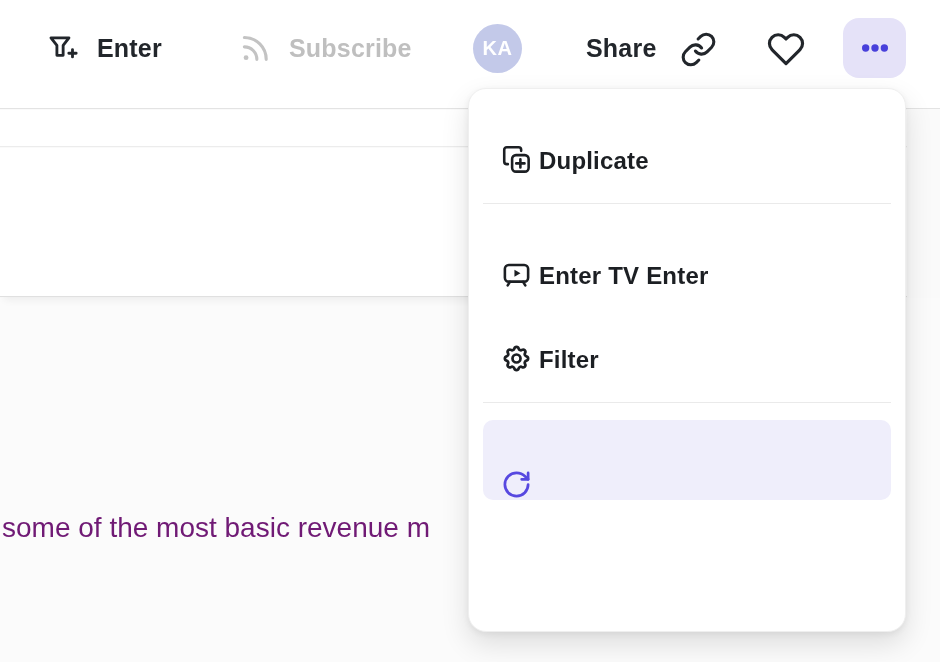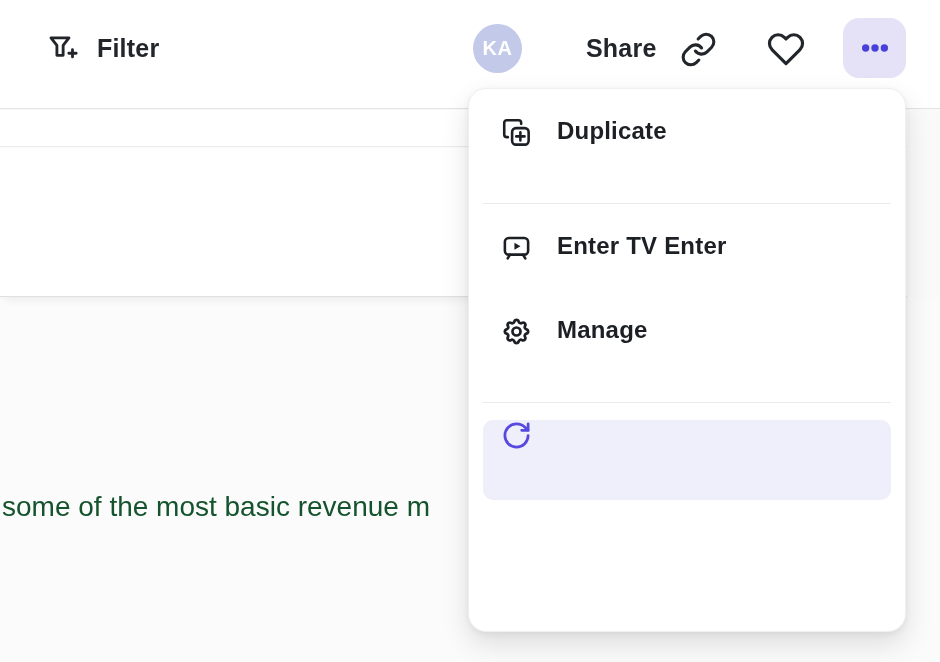--- a/index.html
+++ b/index.html
@@ -50,37 +50,37 @@
   .card {
     position: absolute; left: 0; top: 148px; width: 907px; height: 149px;
     background: #FFFFFF; border-bottom: 1px solid #E0E0E0;
     box-shadow: 0 7px 8px -4px rgba(0,0,0,0.06); z-index: 1;
   }
   .lower {
     position: absolute; left: 0; top: 298px; width: 940px; height: 364px;
     background: #FBFBFB; z-index: 0;
   }
   .paragraph {
-    position: absolute; left: 2px; top: 491px; white-space: nowrap;
-    font-size: 28px; font-weight: 400; color: #14532d; z-index: 1;
+    position: absolute; left: 2px; top: 512px; white-space: nowrap;
+    font-size: 28px; font-weight: 400; color: #701a75; z-index: 1;
   }
 
   
   .menu {
     position: absolute; left: 468px; top: 88px; width: 438px; height: 544px;
     background: #FFFFFF; border-radius: 18px; z-index: 5;
     border: 1px solid #EFEFEF;
     box-shadow: 0 12px 28px rgba(0,0,0,0.12), 0 2px 6px rgba(0,0,0,0.06);
     overflow: hidden;
   }
   .menu-section { margin: 0 14px; padding: 28px 0; border-bottom: 1px solid #EAEAEA; }
   .menu-section:last-child { border-bottom: none; padding: 17px 0; }
   .menu-row {
-    display: flex; align-items: flex-start; height: 58px; padding: 0 18px;
-    gap: 25px; cursor: pointer; border-radius: 10px;
+    display: flex; align-items: flex-end; height: 58px; padding: 0 18px;
+    gap: 7px; cursor: pointer; border-radius: 10px;
   }
   .menu-row + .menu-row { margin-top: 26px; }
   .menu-row .mi-label { font-size: 24px; font-weight: 600; color: #1C1F23; letter-spacing: .2px; }
   .menu-row.disabled { cursor: default; }
   .menu-row.disabled .mi-label { color: #C9CBCD; }
   .mi-shortcut { margin-left: auto; font-size: 23px; font-weight: 500; color: #D3D5D7; letter-spacing: 2px; }
   .menu-row.highlight { height: 80px; background: #EFEEFB; }
   .menu-row.highlight .mi-label { color: #5748E0; }
 
   .svg-ic { flex: 0 0 auto; display: block; }
@@ -95,23 +95,33 @@
 
 <div class="topbar">
 
   <button class="tb-item filter-btn">
     <span>
       <svg class="svg-ic" width="34" height="34" viewBox="0 0 24 24" fill="none" stroke="#22262B" stroke-width="2" stroke-linejoin="round" stroke-linecap="round">
         <path d="M3.5 4.8 H16.2 L12.1 10.2 V17.2 H7.7 V10.2 Z"></path>
         <path d="M18.7 13.1 v5.2 M16.1 15.7 h5.2"></path>
       </svg>
     </span>
-    <span class="tb-label">Filter</span>
-  </button>
-
+    <span class="tb-label">Enter</span>
+  </button>
+
+  <button class="tb-item subscribe-btn disabled">
+    <span>
+      <svg class="svg-ic" width="34" height="34" viewBox="0 0 24 24" fill="none" stroke="#C3C3C3" stroke-width="2.2" stroke-linecap="round">
+        <path d="M4.5 11.2a8.8 8.8 0 0 1 8.8 8.8"></path>
+        <path d="M4.5 4.6A15.4 15.4 0 0 1 19.9 20"></path>
+        <circle cx="5.7" cy="18.8" r="1.7" fill="#C3C3C3" stroke="none"></circle>
+      </svg>
+    </span>
+    <span class="tb-label">Subscribe</span>
+  </button>
 
   <button class="avatar">
     <span>KA</span>
   </button>
 
   <button class="tb-item share-btn">
     <span class="tb-label">Share</span>
   </button>
 
   <button class="icon-btn link-btn">
@@ -169,21 +179,21 @@
       </span>
       <span class="mi-label">Enter TV Enter</span>
     </div>
     <div class="menu-row">
       <span>
         <svg class="svg-ic" width="31" height="31" viewBox="0 0 24 24" fill="none" stroke="#1C1F23" stroke-width="2.1" stroke-linecap="round" stroke-linejoin="round">
           <path d="M10.325 4.317c.426-1.756 2.924-1.756 3.35 0a1.724 1.724 0 0 0 2.573 1.066c1.543-.94 3.31.826 2.37 2.37a1.724 1.724 0 0 0 1.065 2.572c1.756.426 1.756 2.924 0 3.35a1.724 1.724 0 0 0-1.066 2.573c.94 1.543-.826 3.31-2.37 2.37a1.724 1.724 0 0 0-2.572 1.065c-.426 1.756-2.924 1.756-3.35 0a1.724 1.724 0 0 0-2.573-1.066c-1.543.94-3.31-.826-2.37-2.37a1.724 1.724 0 0 0-1.065-2.572c-1.756-.426-1.756-2.924 0-3.35a1.724 1.724 0 0 0 1.066-2.573c-.94-1.543.826-3.31 2.37-2.37.996.608 2.296.07 2.572-1.065z"></path>
           <circle cx="12" cy="12" r="3.1"></circle>
         </svg>
       </span>
-      <span class="mi-label">Manage</span>
+      <span class="mi-label">Filter</span>
     </div>
   </div>
 
   <div class="menu-section">
     <div class="menu-row highlight">
       <span>
         <svg class="svg-ic" width="31" height="31" viewBox="0 0 24 24" fill="none" stroke="#5748E0" stroke-width="2.1" stroke-linecap="round" stroke-linejoin="round">
           <path d="M21 12a9 9 0 1 1-9-9c2.52 0 4.93 1 6.74 2.74L21 8"></path>
           <path d="M21 3v5h-5"></path>
         </svg>

